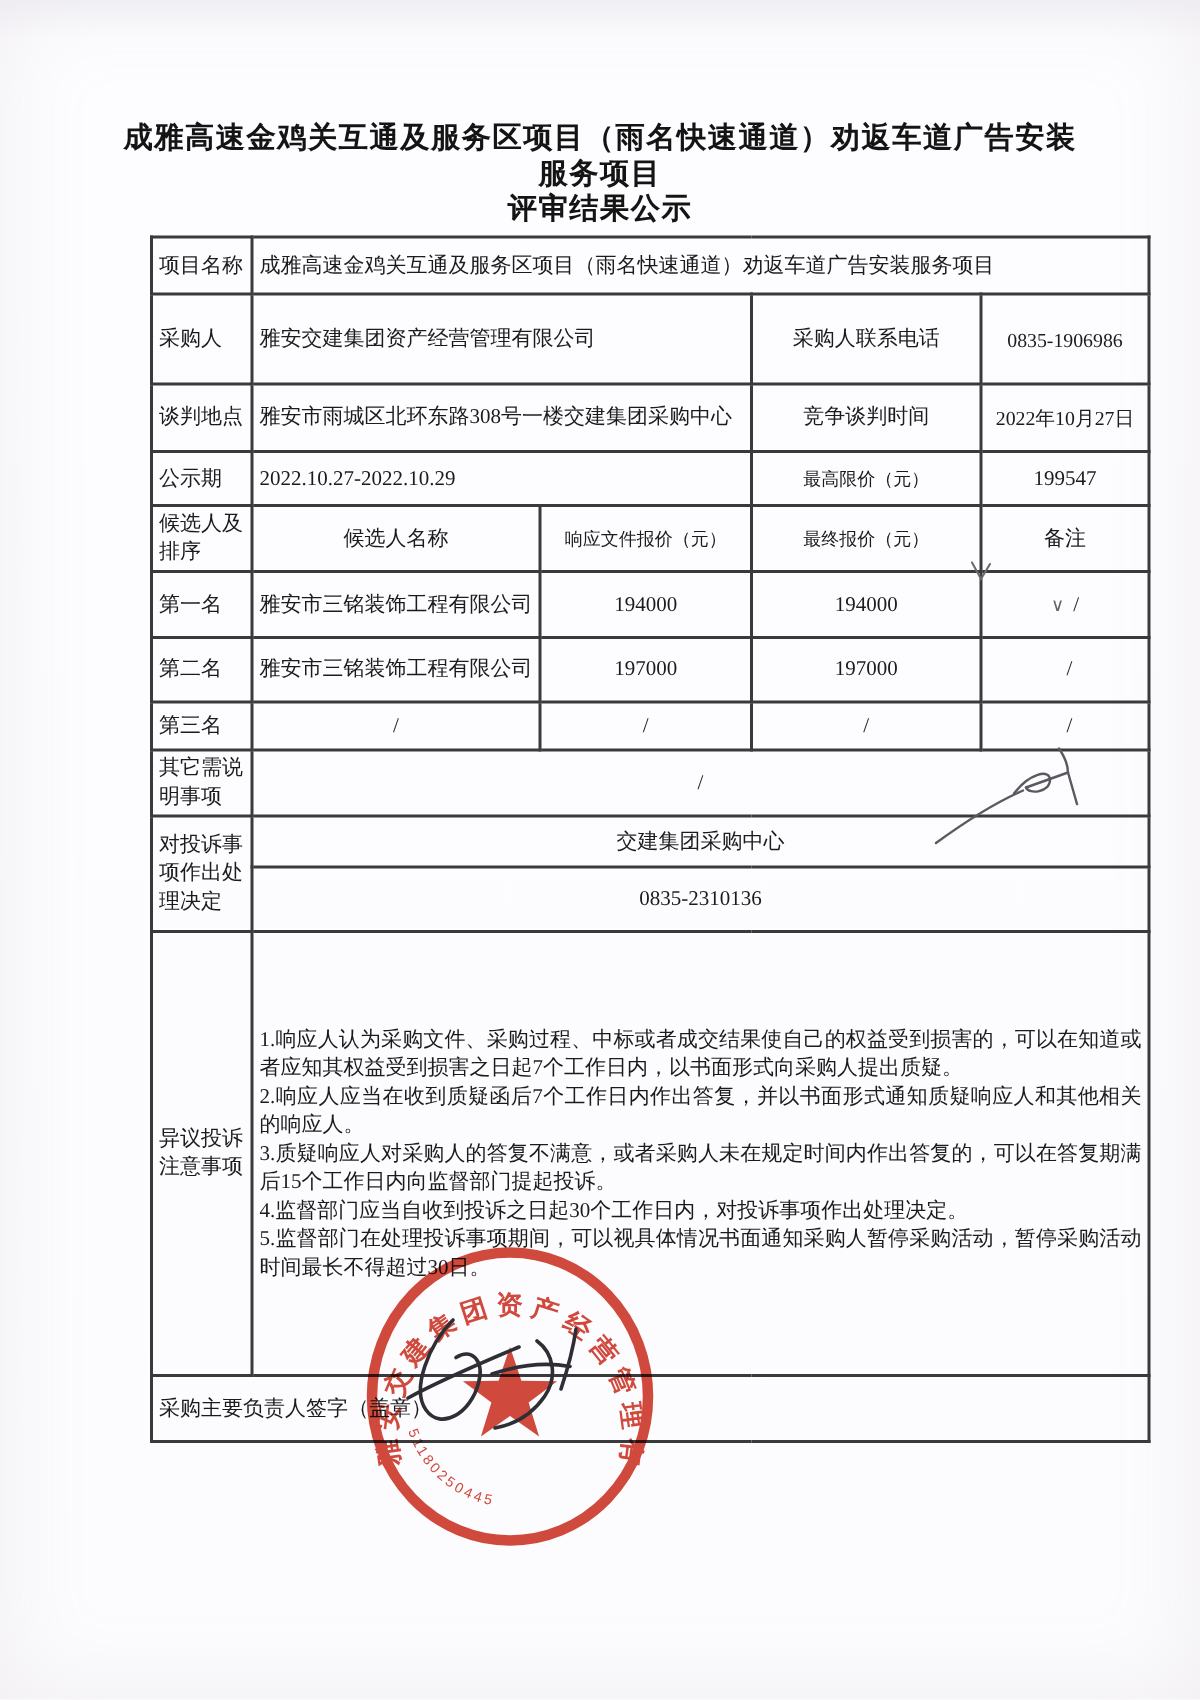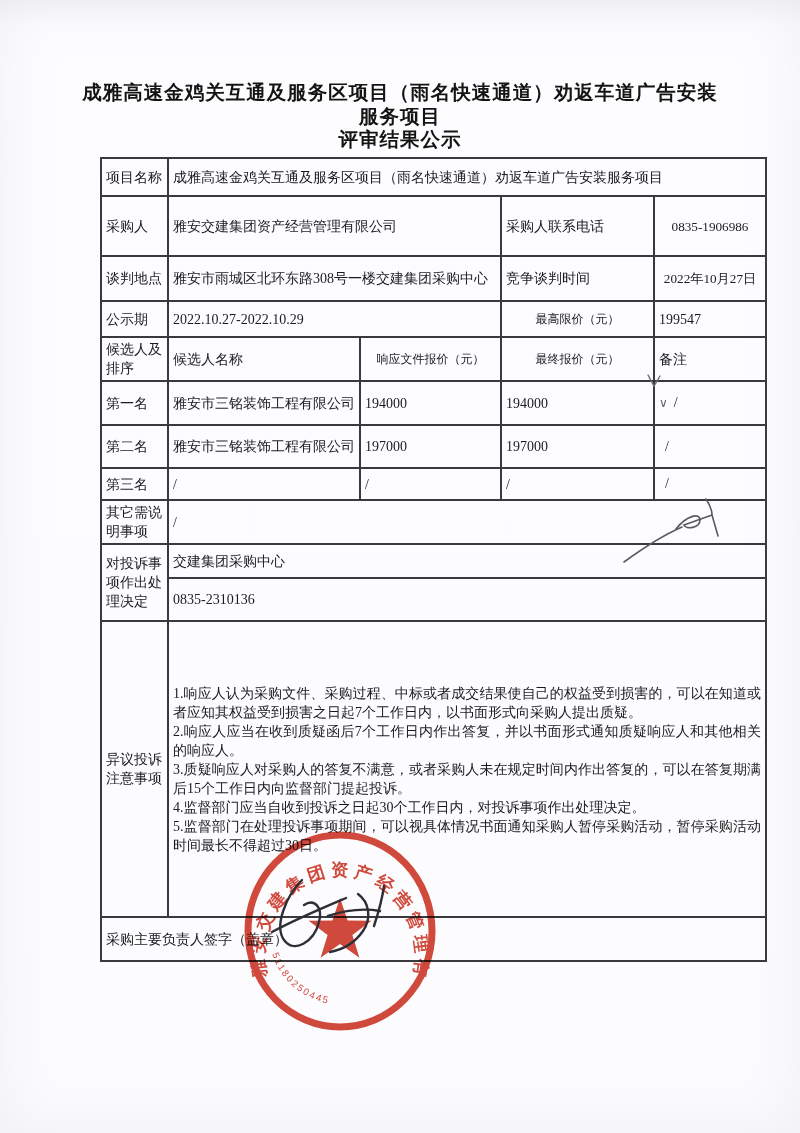--- a/index.html
+++ b/index.html
@@ -19,21 +19,21 @@
   table.doc{
     position:absolute;left:52px;top:157px;width:665px;
     border-collapse:collapse;table-layout:fixed;
     font-size:14px;color:#1b1b1d;margin-left:48px;
   }
   table.doc td{
     border:2px solid #3a3a3c;padding:2px 4px;overflow:hidden;
     vertical-align:middle;line-height:19px;
   }
   td.lab{padding-left:5px;}
-  td.c{text-align:left;}
+  td.c{text-align:center;}
   td.hdr{text-align:center;font-size:12px;white-space:nowrap;}
   td.tight{font-size:13.2px;padding:2px 1px;text-align:center;white-space:nowrap;}
   td.notes{
     vertical-align:top;padding:50px 8px 4px 10px;line-height:21.6px;text-align:justify;
   }
   tr.h38{height:38px} tr.h46{height:60px} tr.h45{height:45px} tr.h36{height:36px}
   tr.h44{height:44px} tr.h43{height:43px} tr.h32{height:32px} tr.h34{height:34px}
   tr.h296{height:296px}
   .pen{color:#63636b;font-size:12px;padding-right:6px;}
   .stamp-wrap{position:absolute;left:238px;top:826px;width:204px;height:210px;mix-blend-mode:multiply;opacity:.92;}

